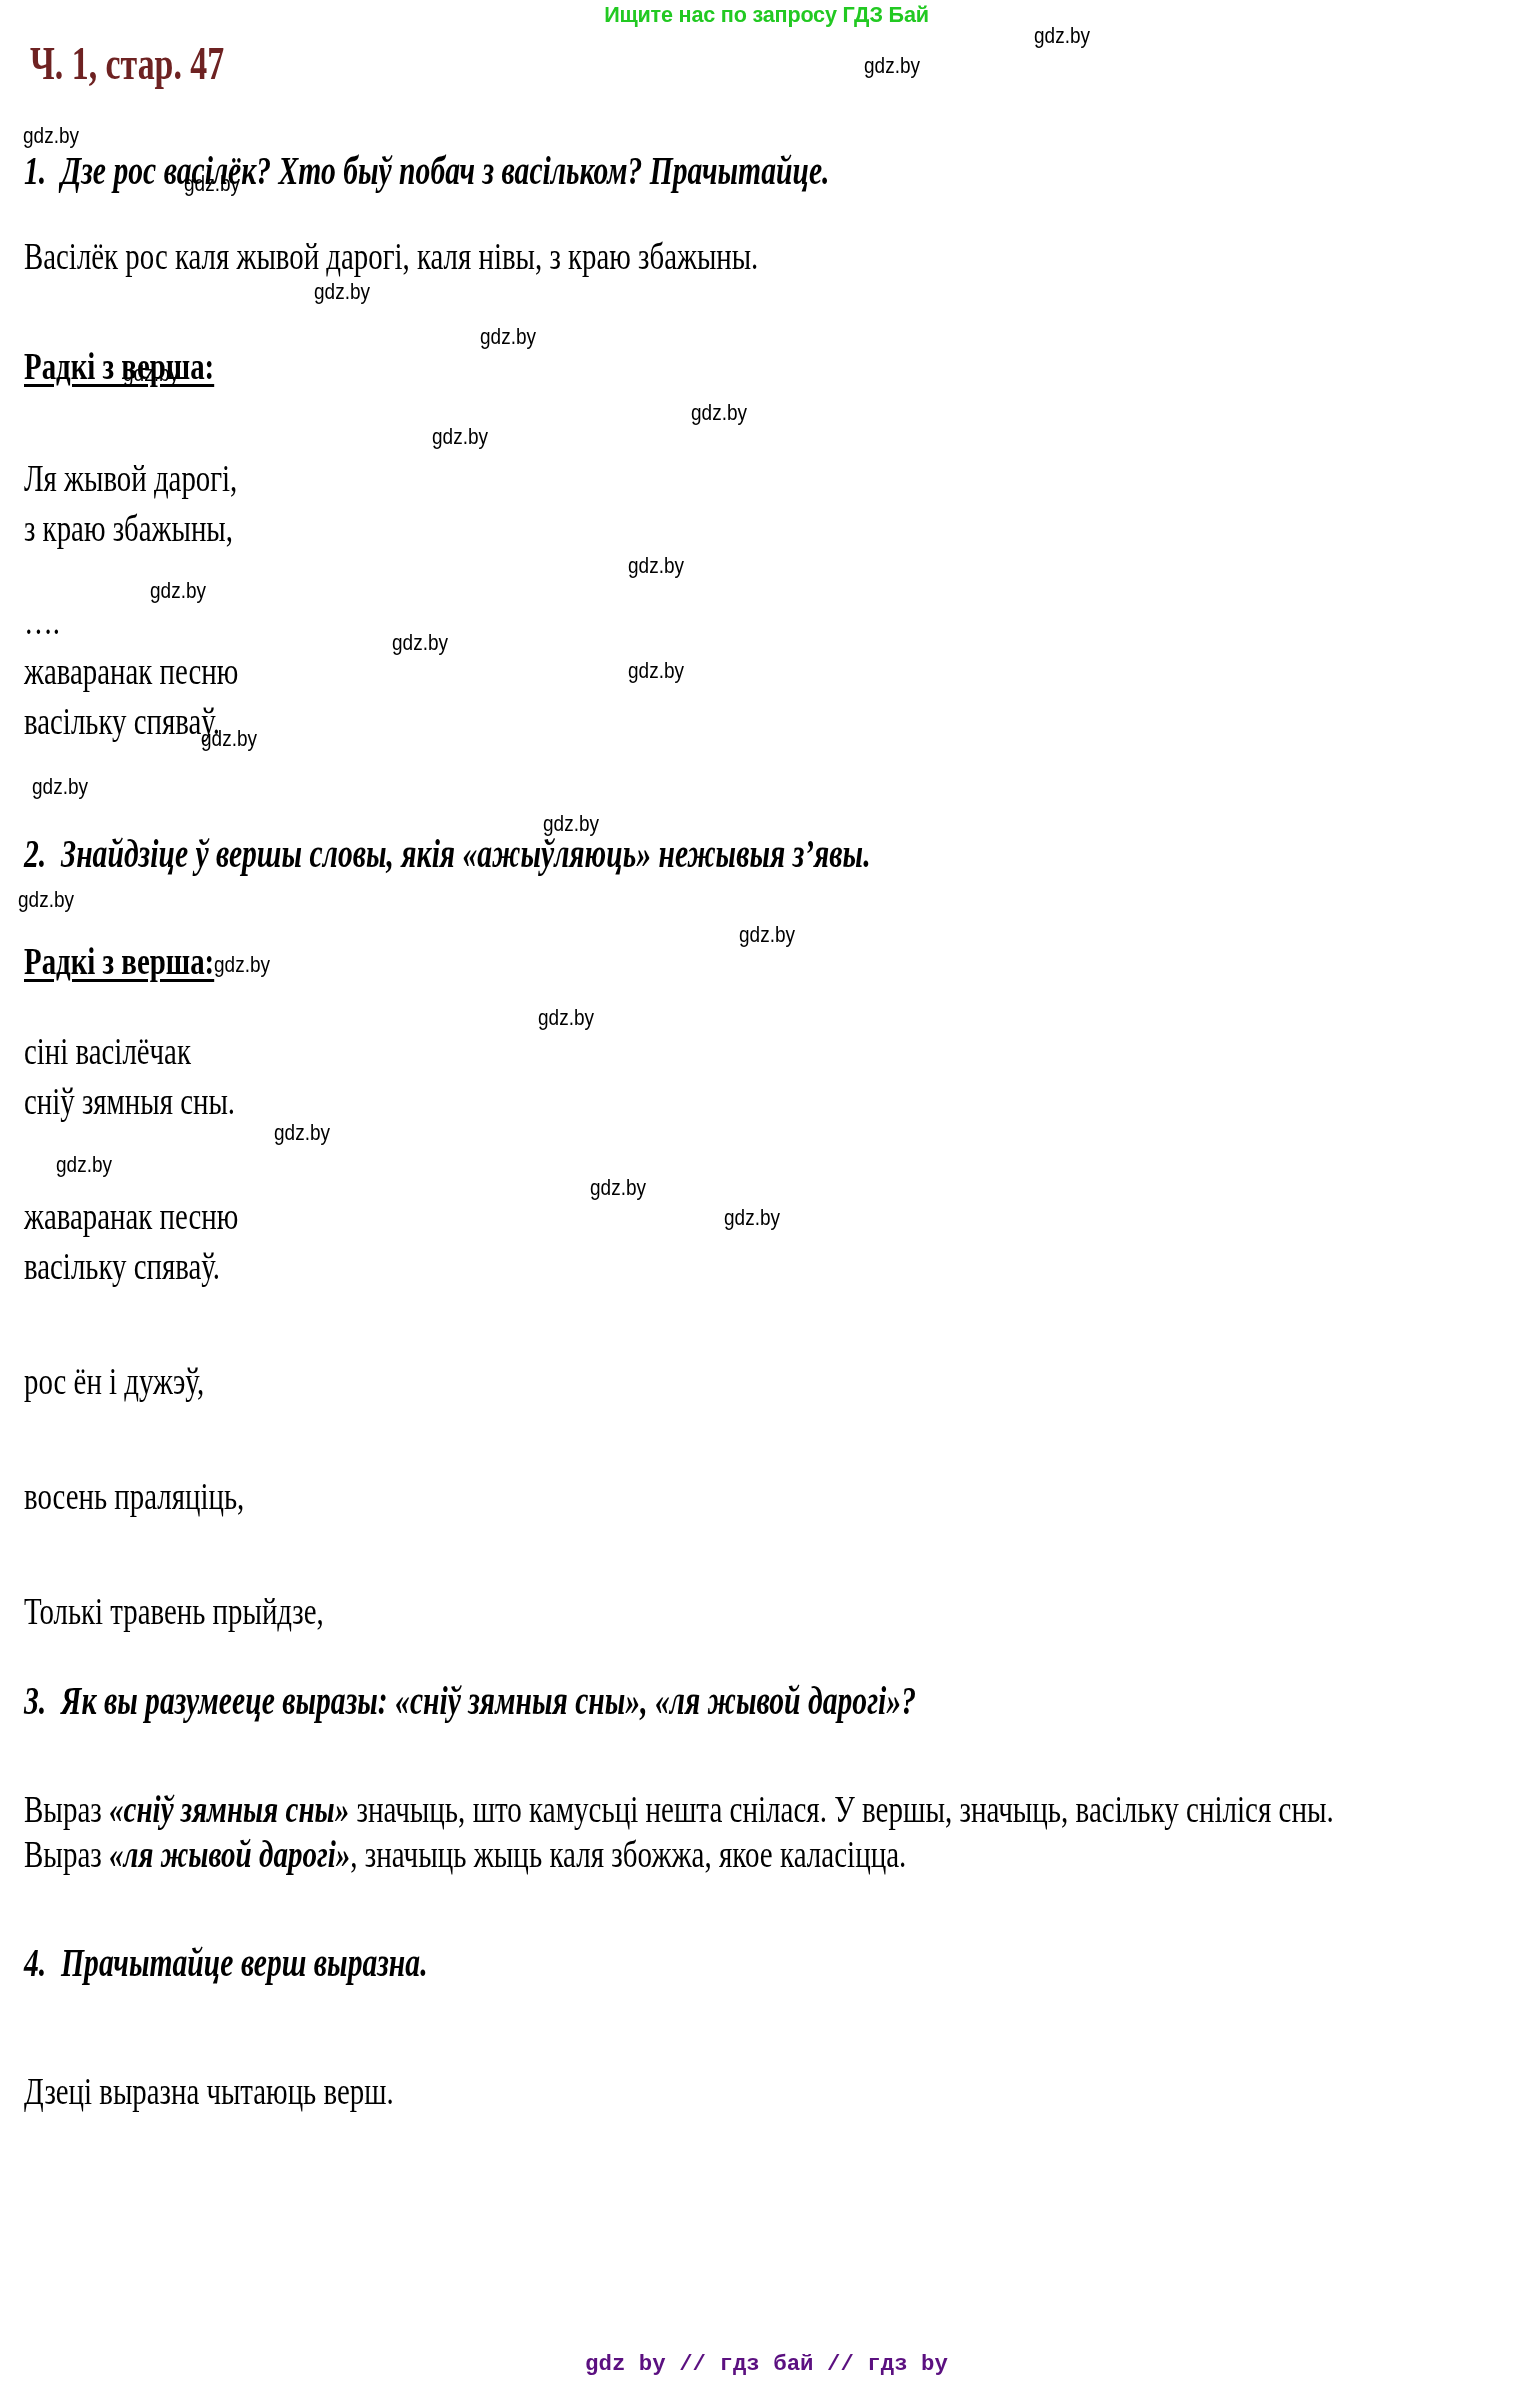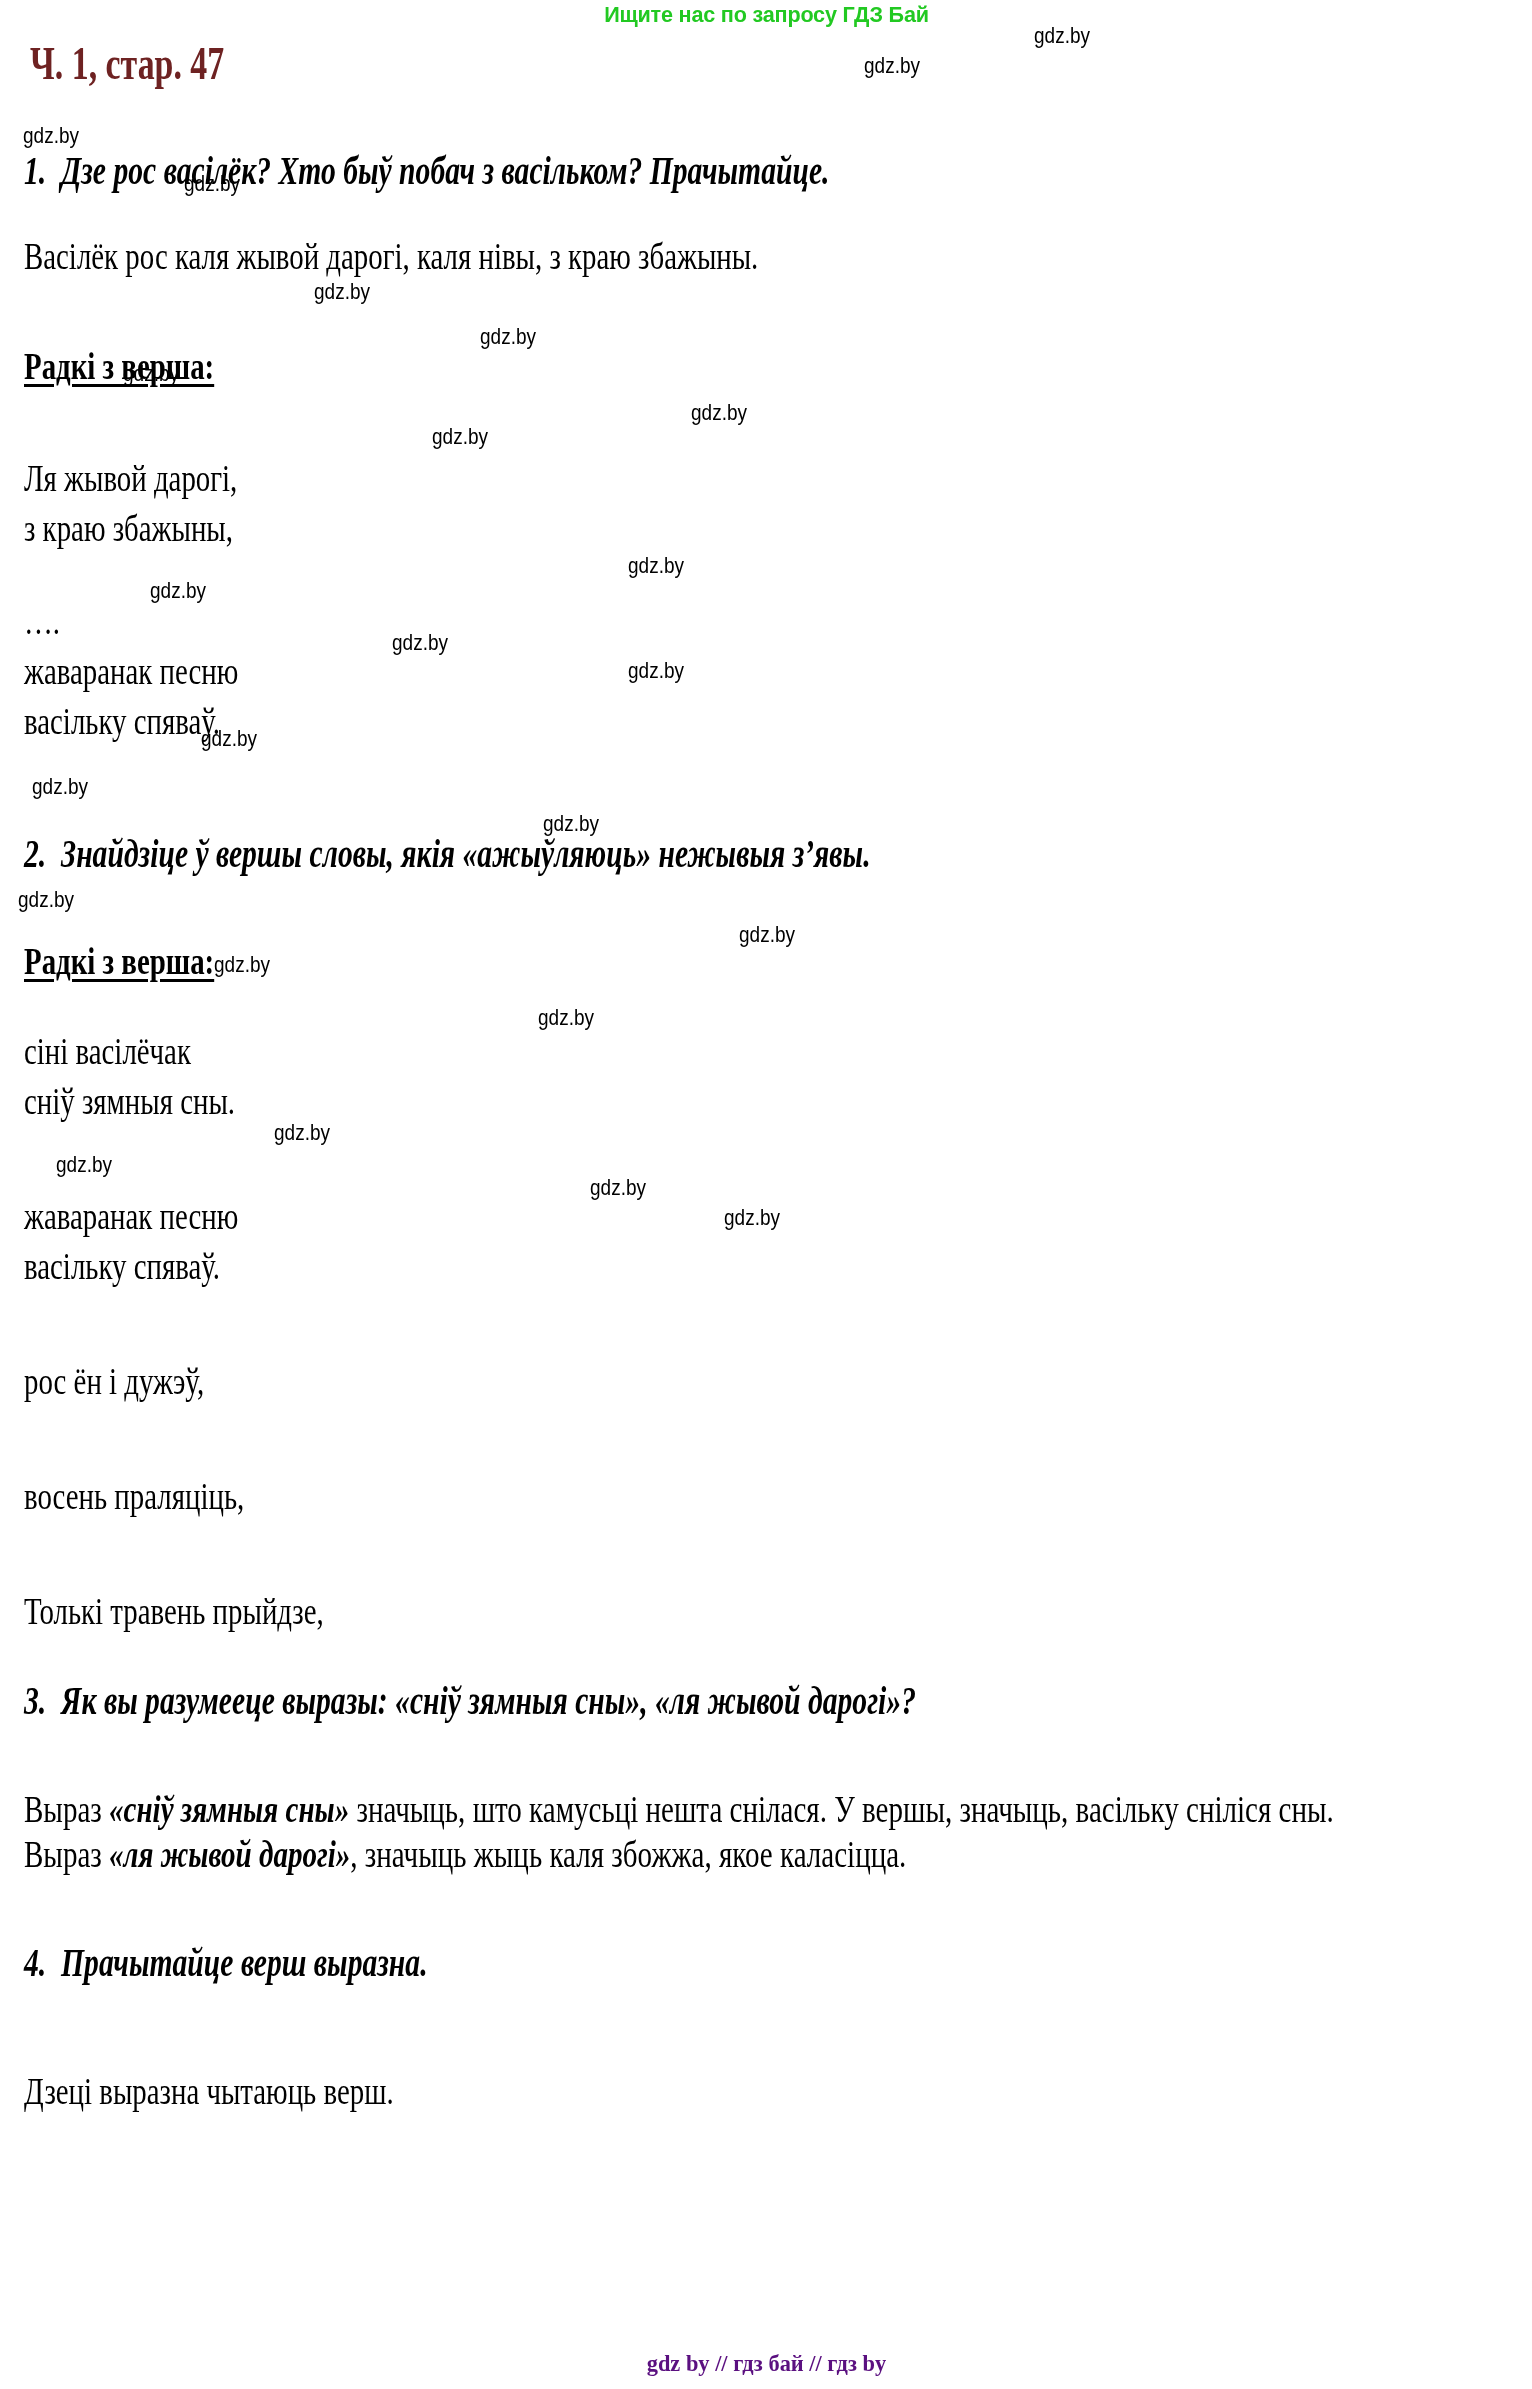--- a/index.html
+++ b/index.html
@@ -128,21 +128,21 @@
     pointer-events: none;
   }
 
   
   .footer {
     position: absolute;
     left: 0;
     bottom: 11.6px;
     width: 1533px;
     text-align: center;
-    font-family: Liberation Serif, serif;
+    font-family: Liberation Mono, monospace;
     font-size: 22.4px;
     font-weight: 700;
     color: #5b1080;
     white-space: nowrap;
   }
 </style>
 </head>
 <body>
 
 <div id="page">

